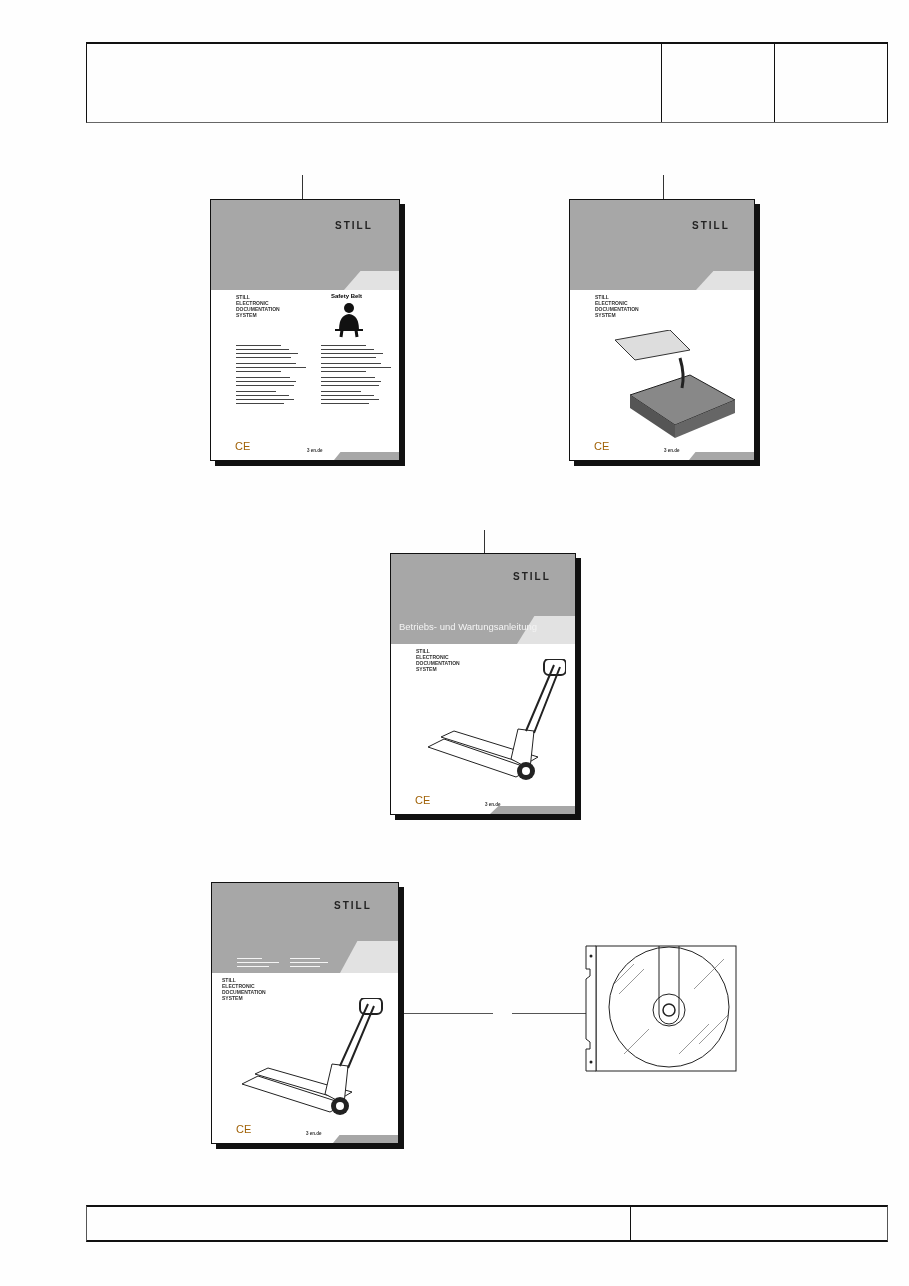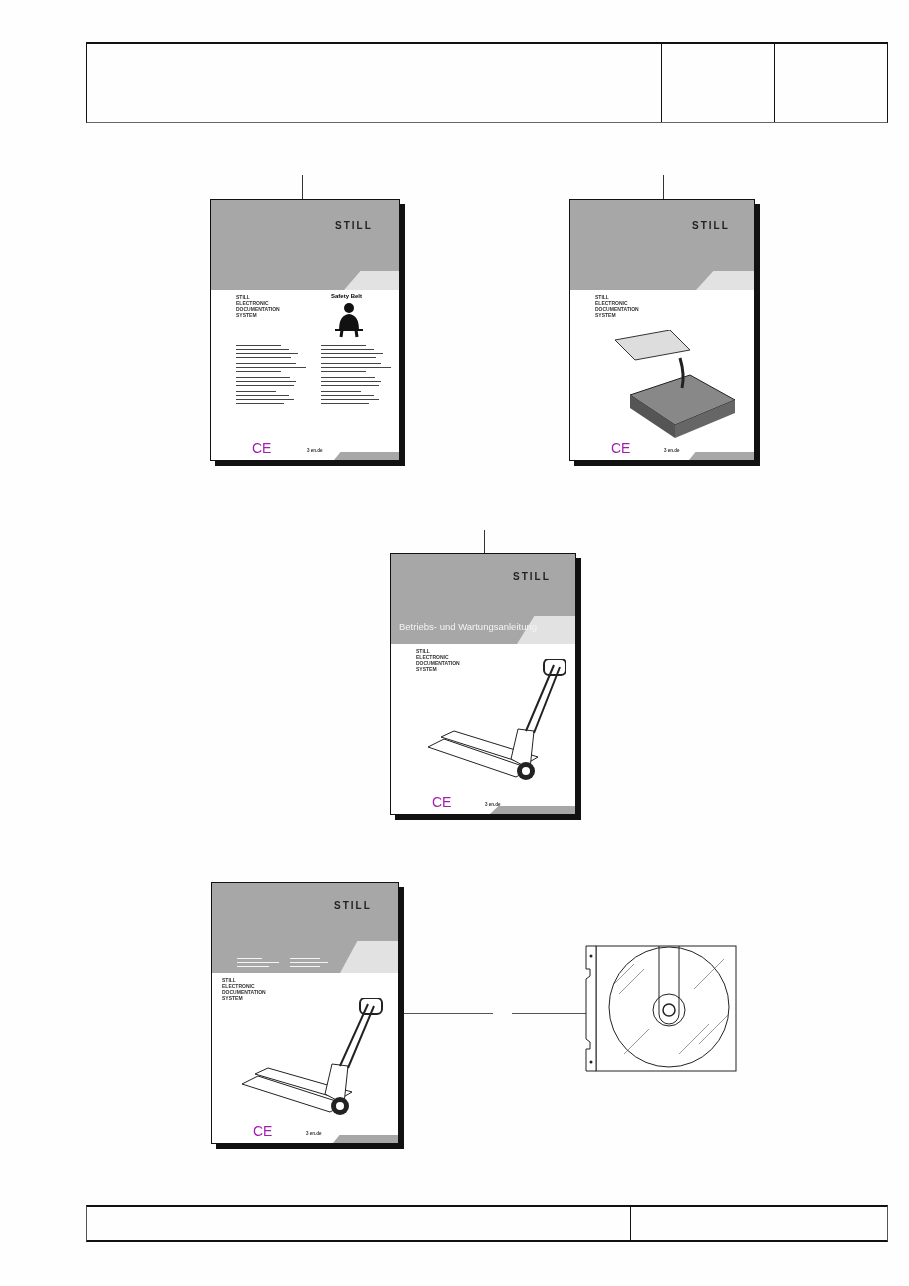--- a/index.html
+++ b/index.html
@@ -7,21 +7,21 @@
   .hdr{position:absolute;left:86px;top:42px;width:802px;height:81px;border:1px solid #111;border-top-width:2px;border-bottom-color:#666;box-sizing:border-box;}
   .vl{position:absolute;top:0;bottom:0;width:0;border-left:1px solid #111;}
   .ftr{position:absolute;left:86px;top:1205px;width:802px;height:37px;border-top:2px solid #111;border-bottom:2px solid #111;border-left:1px solid #555;border-right:1px solid #555;box-sizing:border-box;}
   .lead{position:absolute;width:1px;background:#333;}
   .hline{position:absolute;height:1px;background:#555;}
   .cover{position:absolute;background:#fff;border:1px solid #111;box-sizing:border-box;box-shadow:5px 5px 0 #111;overflow:hidden;}
   .cv-top{position:absolute;left:0;right:0;top:0;background:#a7a7a7;}
   .cv-wedge{position:absolute;right:0;background:#e2e2e2;clip-path:polygon(30% 0,100% 0,100% 100%,0 100%);}
   .logo{position:absolute;font-weight:bold;letter-spacing:2px;font-size:10px;color:#222;}
   .sys{position:absolute;font-size:5px;line-height:6px;font-weight:bold;color:#333;white-space:pre;}
-  .ce{position:absolute;font-size:14px;color:#a21caf;margin-left:17px;}
+  .ce{position:absolute;font-size:11px;color:#a16207;}
   .ref{position:absolute;font-size:4.5px;color:#333;font-weight:bold;}
   .foot-wedge{position:absolute;right:0;bottom:0;height:8px;background:#a7a7a7;clip-path:polygon(10% 0,100% 0,100% 100%,0 100%);}
   .txtline{position:absolute;height:1px;background:#444;}
   .btitle{position:absolute;color:#f4f4f4;font-size:9.5px;white-space:nowrap;}
   .cd{position:absolute;left:584px;top:944px;width:155px;height:130px;}
 </style>
 </head>
 <body>
 
 <div id="page">

